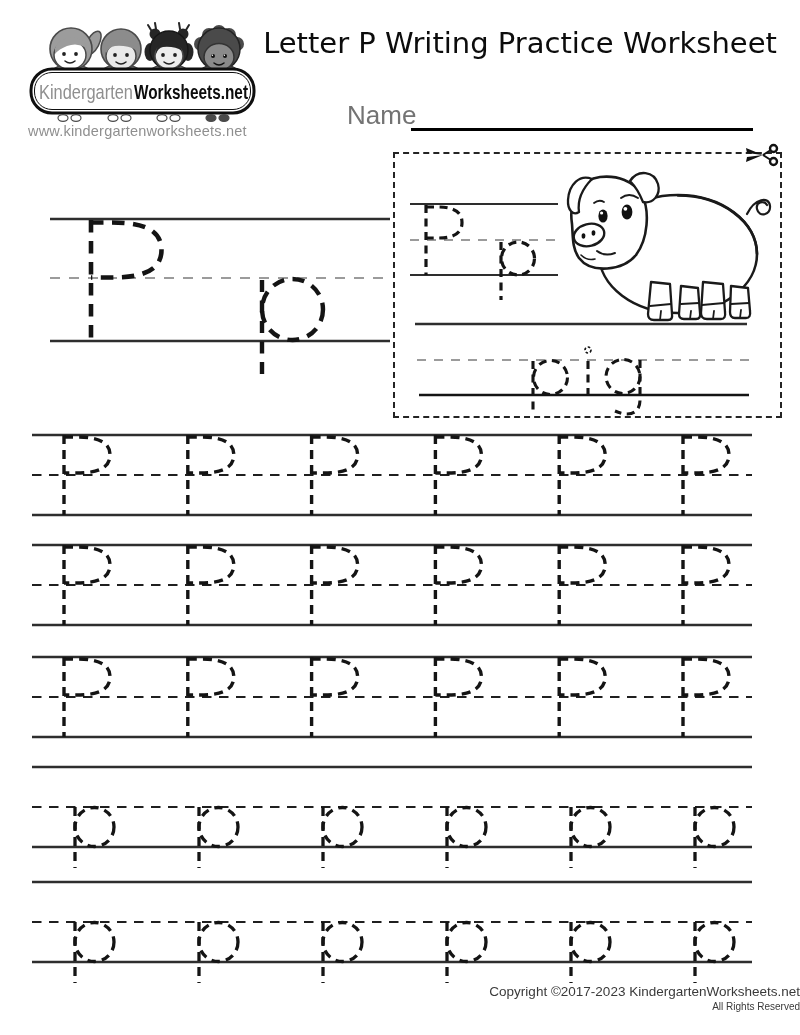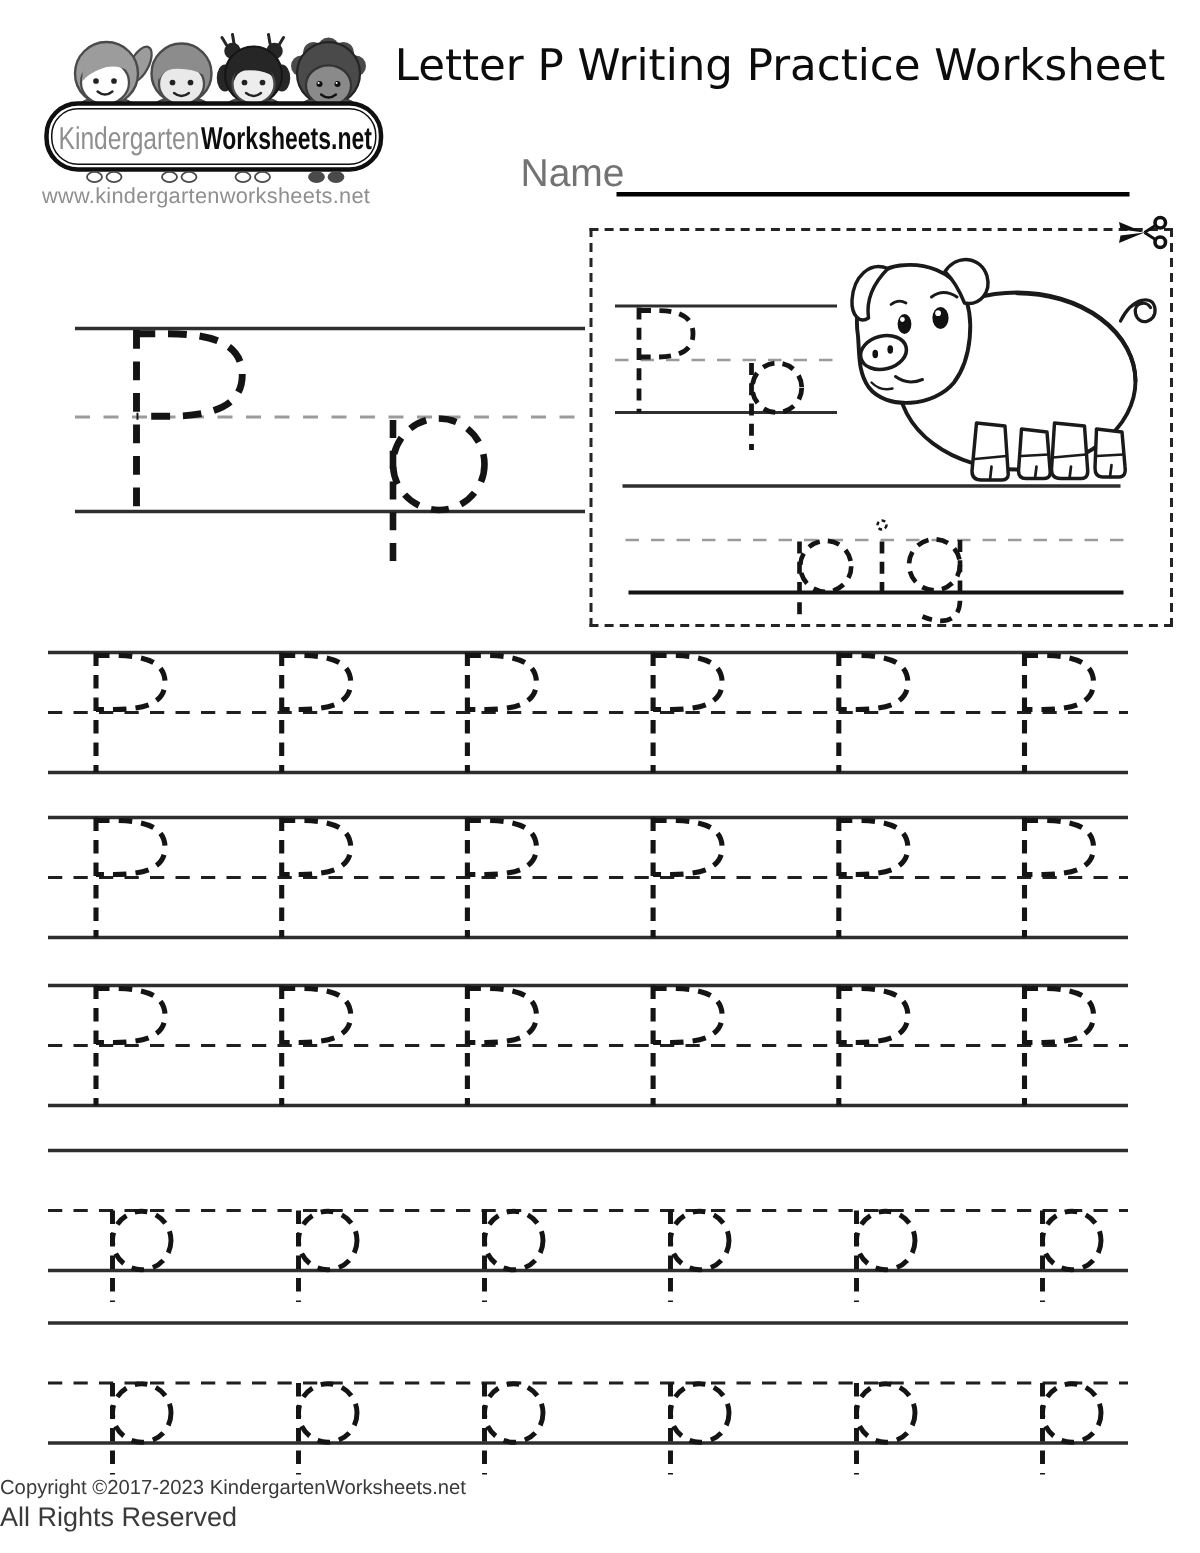--- a/index.html
+++ b/index.html
@@ -6,23 +6,23 @@
   .page{position:relative;width:800px;height:1035px;background:#fff;overflow:hidden;
         font-family:"DejaVu Sans",sans-serif;color:#141414;}
   .abs{position:absolute;}
   .title{left:255px;top:26px;width:530px;text-align:center;font-size:29px;
          font-weight:500;letter-spacing:0px;color:#0c0c0c;}
   .name-label{left:347px;top:100px;font-size:26px;font-family:"Liberation Sans",sans-serif;color:#737373;}
   .name-line{left:411px;top:99px;width:342px;height:29px;border-bottom:3px solid #000;}
   .url{left:28px;top:123px;width:240px;font-size:14.5px;font-family:"Liberation Sans",sans-serif;
        color:#8f8f8f;letter-spacing:.2px;}
   .example-box{left:393px;top:152px;width:389px;height:266px;border:2px dashed #242424;box-sizing:border-box;}
-  .footer{left:0px;width:800px;text-align:left;font-family:"Liberation Sans",sans-serif;color:#3a3a3a;}
+  .footer{left:0px;width:800px;text-align:right;font-family:"Liberation Sans",sans-serif;color:#3a3a3a;}
   .footer1{top:984px;font-size:13.5px;}
-  .footer2{top:1001px;font-size:18px;}
+  .footer2{top:1001px;font-size:10px;}
   svg{display:block;}
   .row-svg{overflow:visible;}
 </style>
 </head>
 <body>
 
 <div class="page">
 
   <svg class="abs" style="left:29px;top:22px;" width="230" height="104" viewBox="0 0 230 104">
 

